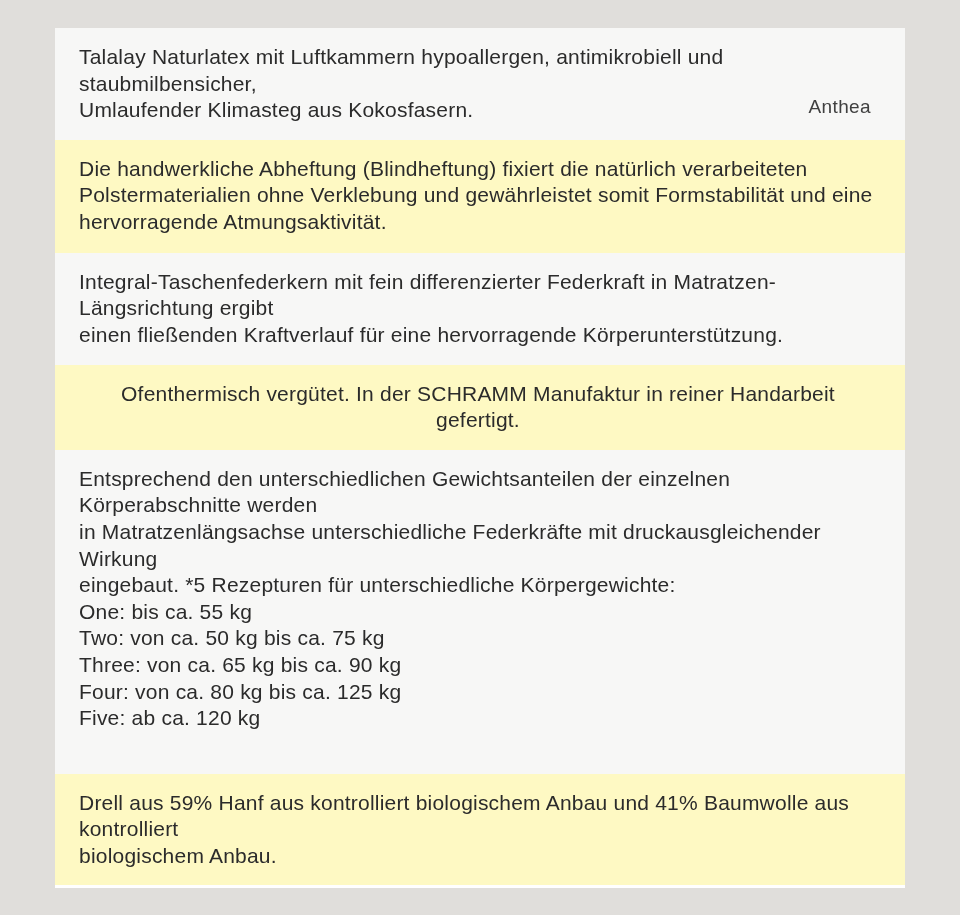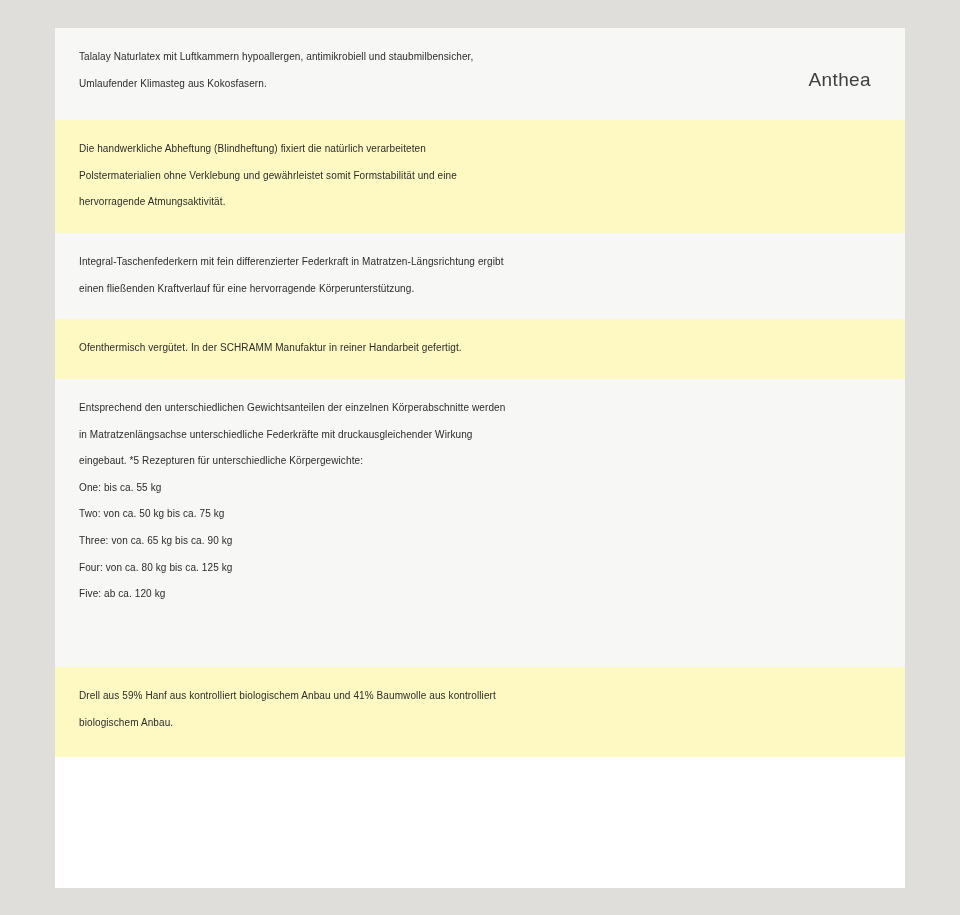--- a/index.html
+++ b/index.html
@@ -39,21 +39,21 @@
     box-sizing: border-box;
     padding: 16px 28px 16px 24px;
     background: #fef9c3;
   }
   .spec-row.shade {
     background: #f7f7f6;
   }
 
   .spec-text {
     margin: 0;
-    font-size: 10px;
+    font-size: 21px;
     line-height: 26.6px;
     color: #2b2b2b;
     letter-spacing: 0.01em;
     white-space: pre-line;
     font-family: "Liberation Sans", sans-serif;
   }
 
   .brand-line {
     position: relative;
     height: 0;
@@ -66,21 +66,21 @@
     line-height: 26px;
     color: #404040;
     font-family: "Liberation Sans", sans-serif;
     letter-spacing: 0.02em;
     white-space: nowrap;
   }
 
   .row-1 { min-height: 92px; }
   .row-2 { min-height: 113px; }
   .row-3 { min-height: 86px; }
-  .row-4 { min-height: 60px; }
+  .row-4 { min-height: 60px; text-align: center; }
   .row-5 { min-height: 288px; }
   .row-6 { min-height: 90px; }
   .row-7 { min-height: 131px; }
 
   .gap-para {
     display: block;
     height: 26px;
   }
 </style>
 </head>

